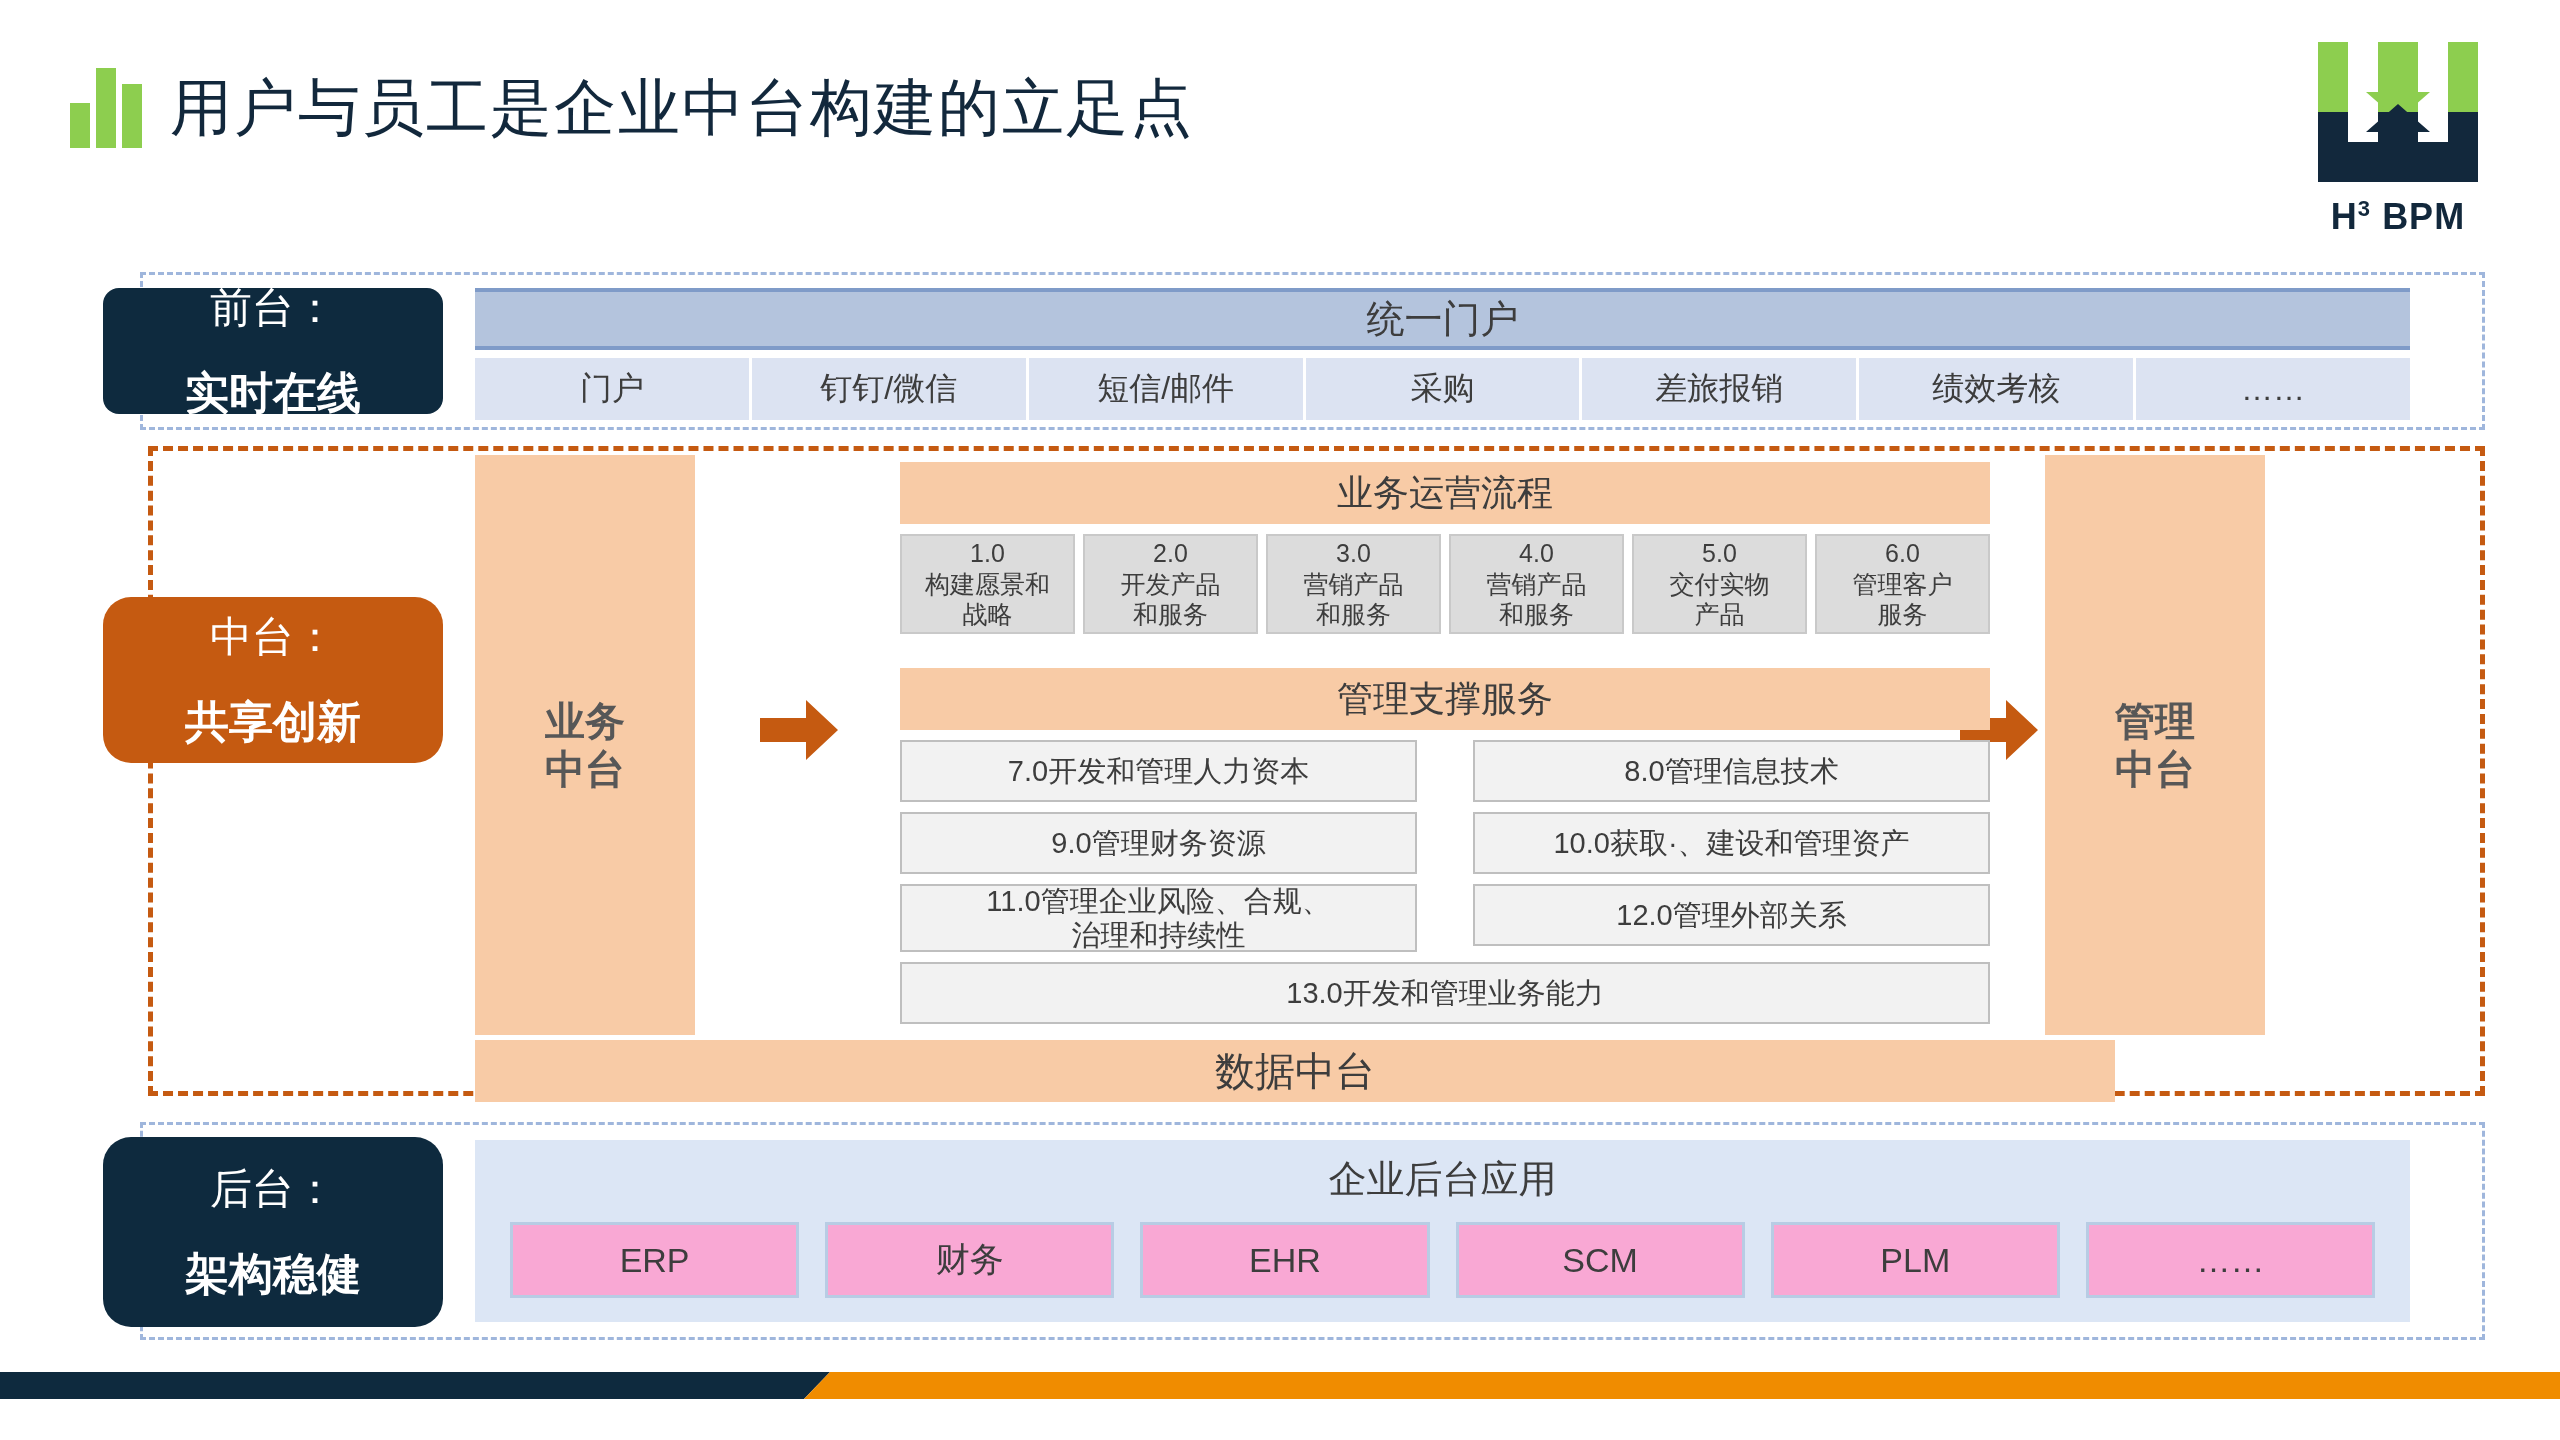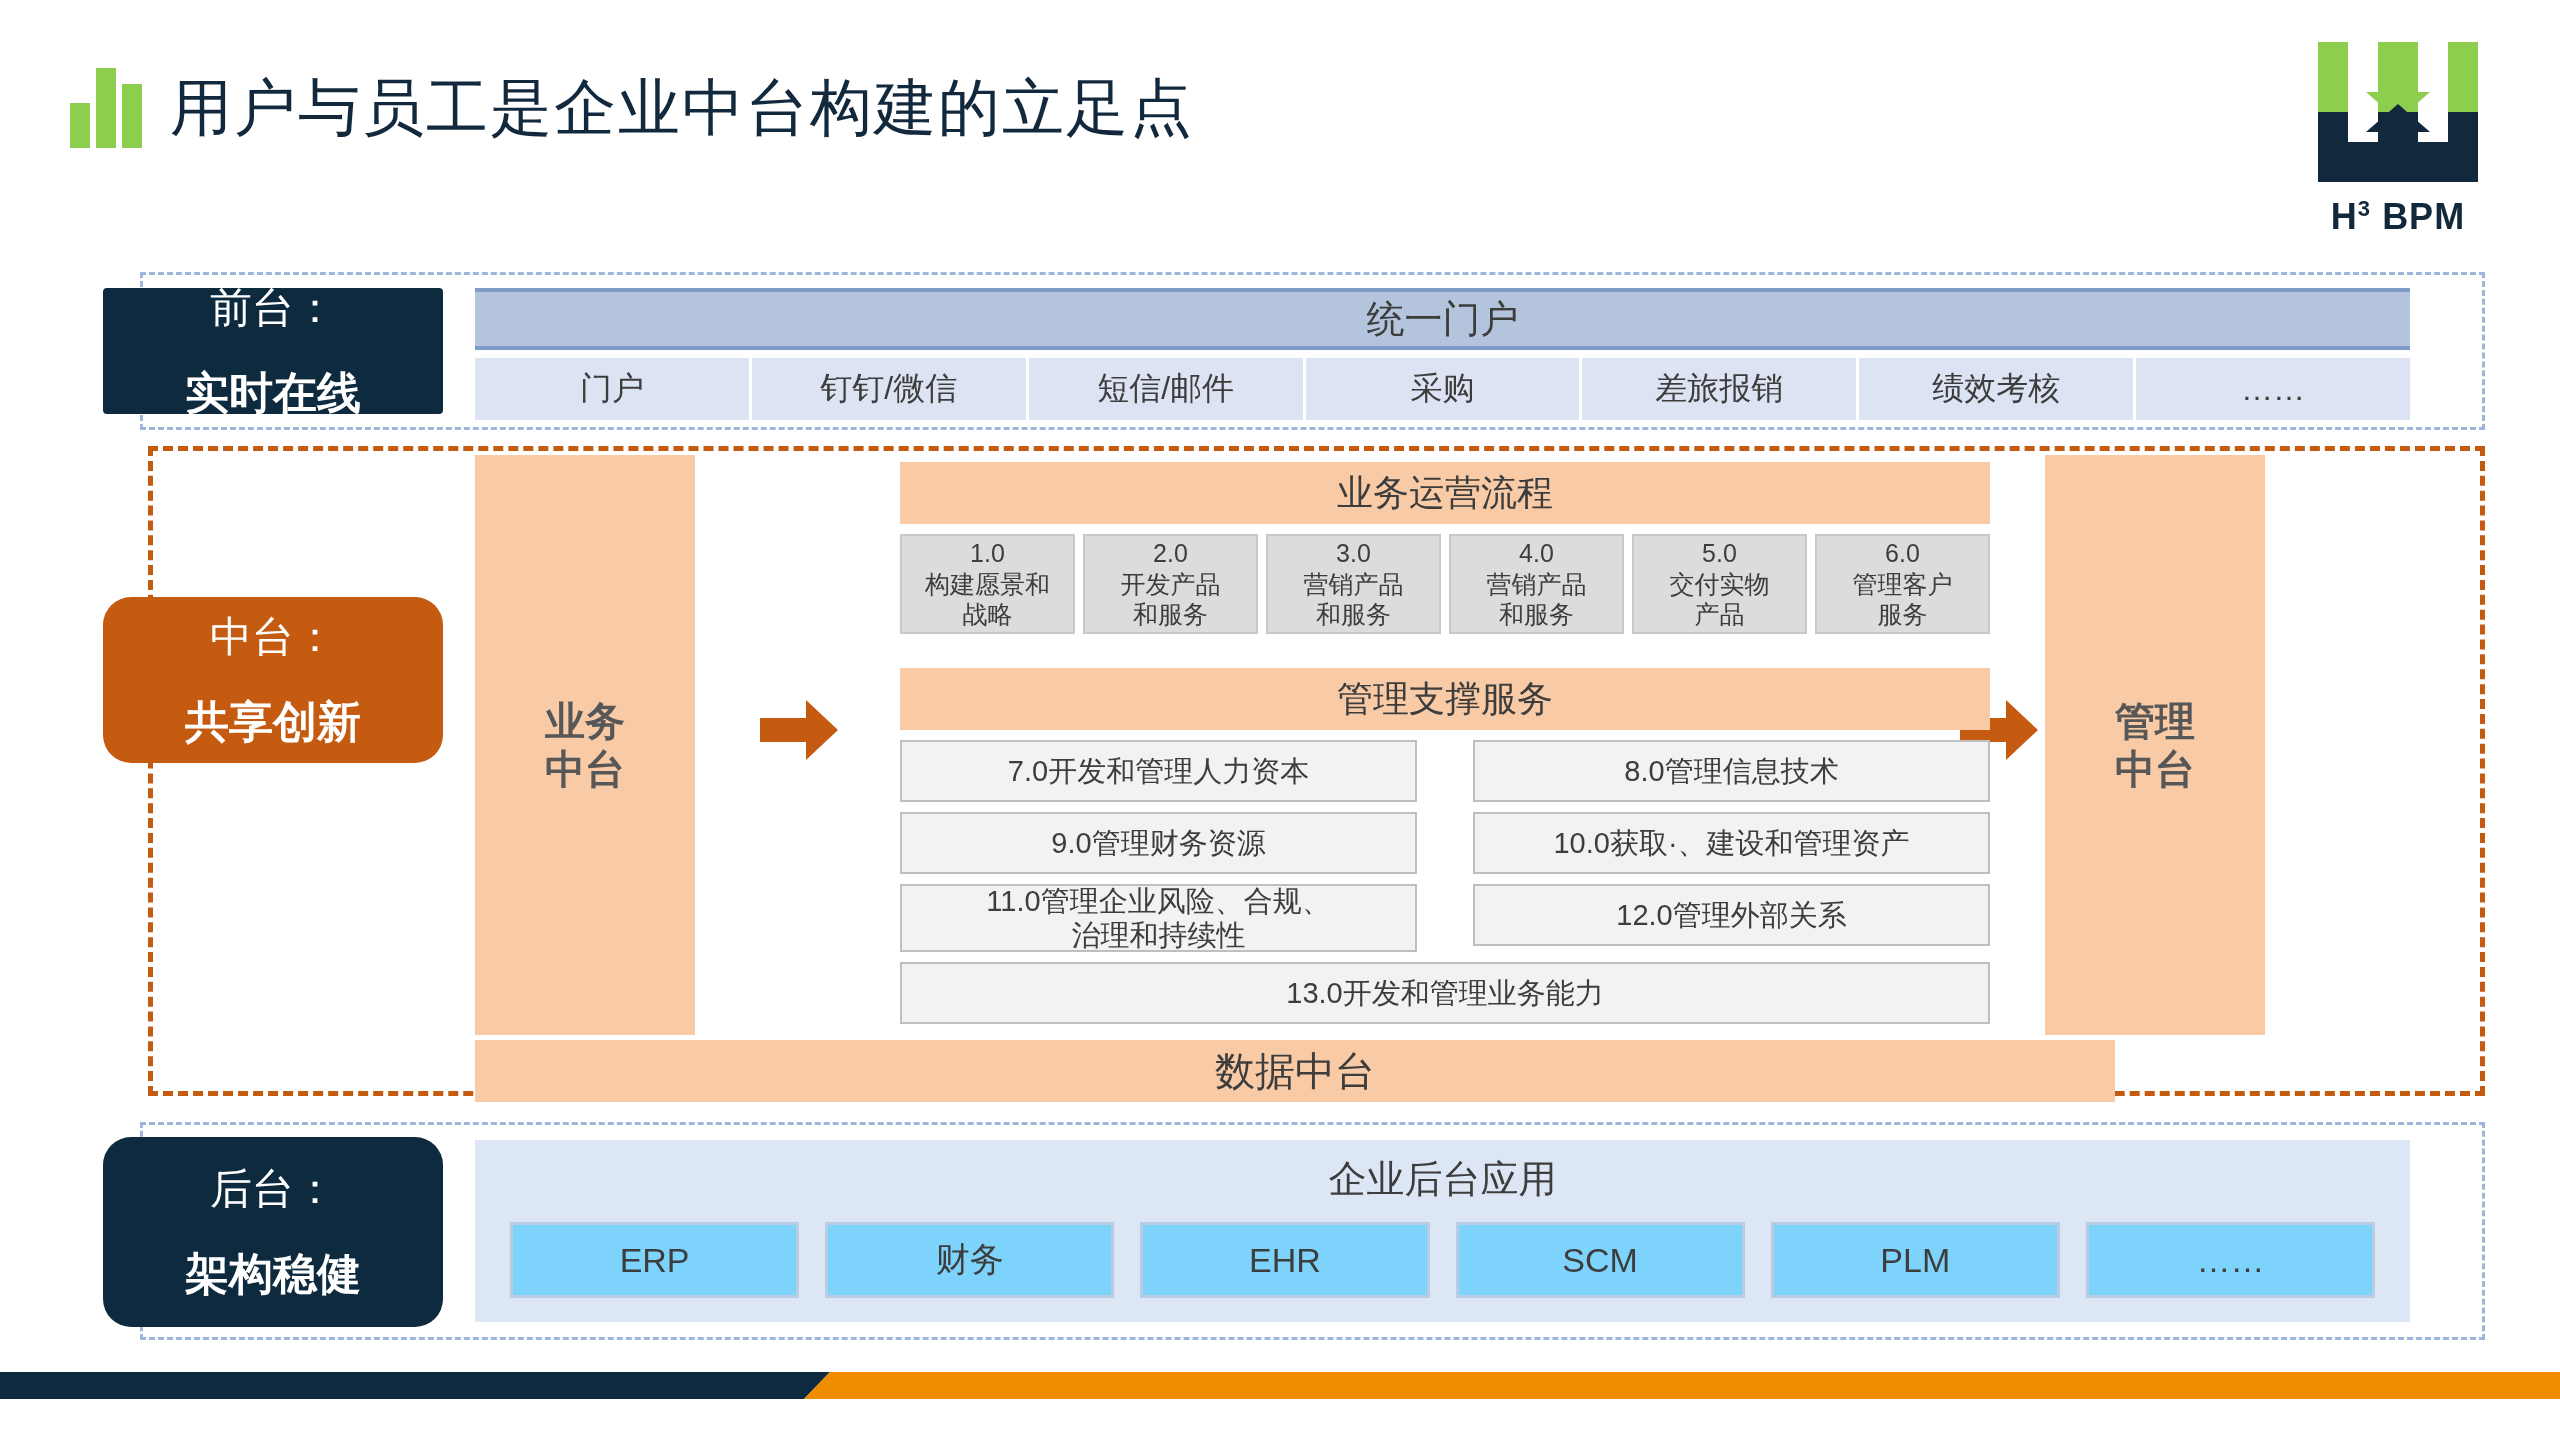--- a/index.html
+++ b/index.html
@@ -42,21 +42,21 @@
     border: 3px dashed #9FB6DC; }
 
   
   .stage-badge {
     position: absolute; display: flex; flex-direction: column;
     align-items: center; justify-content: center; color: #fff; text-align: center;
   }
   .stage-badge .l1 { font-size: 42px; font-weight: normal; line-height: 1.15; }
   .stage-badge .l2 { font-size: 44px; font-weight: bold; line-height: 1.15; margin-top: 36px; }
   .badge-front { left: 103px; top: 288px; width: 340px; height: 126px;
-    background: #0E2A3E; border-radius: 4px; }
+    background: #0E2A3E; border-radius: 16px; }
   .badge-mid   { left: 103px; top: 597px; width: 340px; height: 166px;
     background: #C55A11; border-radius: 28px; }
   .badge-back  { left: 103px; top: 1137px; width: 340px; height: 190px;
     background: #0E2A3E; border-radius: 28px; }
 
   
   .portal-header {
     position: absolute; left: 475px; top: 288px; width: 1935px; height: 62px;
     background: #B4C4DD; border-top: 4px solid #7F9BC8; border-bottom: 4px solid #7F9BC8;
     display: flex; align-items: center; justify-content: center;
@@ -127,21 +127,21 @@
   .back-title {
     position: absolute; left: 475px; top: 1148px; width: 1935px; height: 62px;
     display: flex; align-items: center; justify-content: center;
     font-size: 38px; color: #3D3D3D;
   }
   .back-cells {
     position: absolute; left: 510px; top: 1222px; width: 1865px; height: 76px;
     display: flex; gap: 26px;
   }
   .back-cells .bcell {
-    flex: 1; background: #7dd3fc; border: 3px solid #B8CCE4;
+    flex: 1; background: #f9a8d4; border: 3px solid #B8CCE4;
     display: flex; align-items: center; justify-content: center;
     font-size: 34px; color: #3D3D3D;
   }
 
   
   .footer-navy {
     position: absolute; left: 0; top: 1372px; width: 830px; height: 27px;
     background: #0E2A3E; clip-path: polygon(0 0, 100% 0, calc(100% - 26px) 100%, 0 100%);
   }
   .footer-orange {

